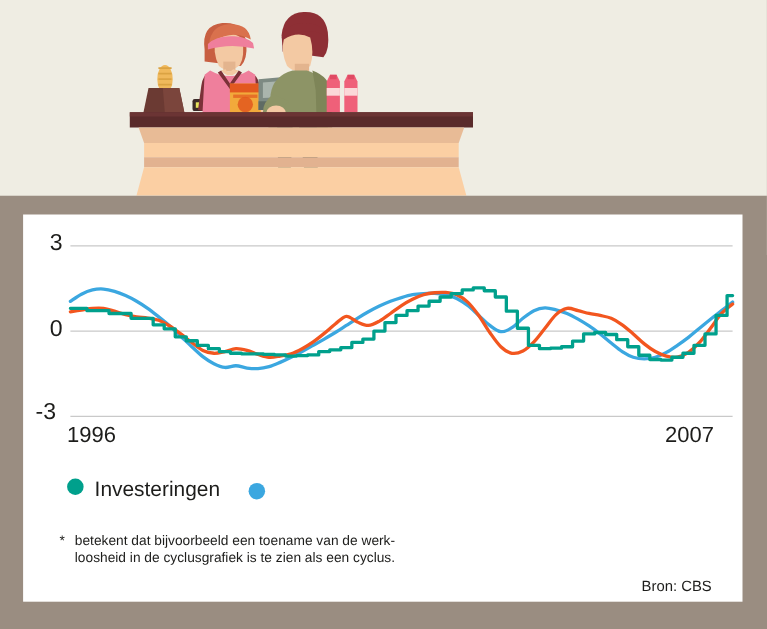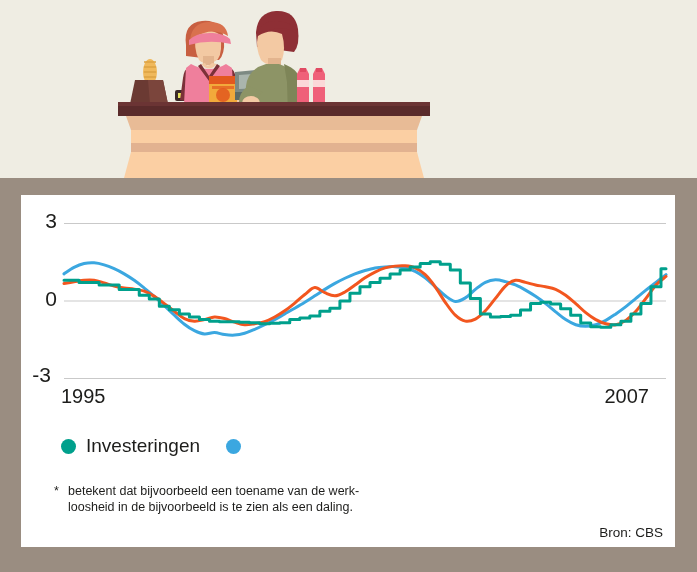--- a/index.html
+++ b/index.html
@@ -28,29 +28,29 @@
   .ylab.t3{left:6px;top:14px;}
   .ylab.t0{left:6px;top:92px;}
   .ylab.tm3{left:0px;top:168px;}
 
   .xlab{position:absolute;font-size:20px;color:#1d1d1b;top:190px;}
   .xlab.left{left:40px;}
   .xlab.right{right:26px;}
 
   
   .legend{position:absolute;left:40px;top:240px;display:flex;align-items:center;gap:0px;}
-  .lg-item{display:flex;align-items:center;margin-right:26px;}
+  .lg-item{display:flex;margin-right:26px;}
   .dot{width:15px;height:15px;border-radius:50%;display:inline-block;margin-right:10px;}
   .lg-text{font-size:19px;color:#1d1d1b;}
 
   
   .note{position:absolute;left:33px;top:288px;width:420px;font-size:12.5px;line-height:16px;color:#1d1d1b;}
   .note .star{position:absolute;left:0;top:0;}
   .note .ntxt{display:block;margin-left:14px;}
-  .source{position:absolute;right:12px;top:330px;font-size:13.5px;color:#1d1d1b;}
+  .source{position:absolute;right:28px;top:330px;font-size:13.5px;color:#1d1d1b;}
 
   svg{display:block;}
 </style>
 </head>
 <body>
 
 <div id="root">
 
   <div class="illo">
     <svg width="697" height="178" viewBox="0 0 697 178">
@@ -166,34 +166,34 @@
             <path d="M 43 88.43333333333334 C 44.672222222222224 88.175, 49.68888888888889 87.39999999999999, 53.03333333333333 86.88333333333333 C 56.37777777777777 86.36666666666666, 59.72222222222222 85.59166666666667, 63.06666666666666 85.33333333333333 C 66.41111111111111 85.07499999999999, 69.75555555555555 84.90277777777777, 73.1 85.33333333333333 C 76.44444444444444 85.76388888888889, 79.78888888888888 86.96944444444445, 83.13333333333333 87.91666666666667 C 86.47777777777777 88.8638888888889, 89.82222222222221 90.15555555555555, 93.16666666666666 91.01666666666667 C 96.5111111111111 91.87777777777778, 99.85555555555555 92.56666666666666, 103.2 93.08333333333333 C 106.54444444444445 93.6, 109.88888888888889 93.60000000000001, 113.23333333333333 94.11666666666667 C 116.57777777777778 94.63333333333334, 119.92222222222222 94.97777777777779, 123.26666666666667 96.18333333333334 C 126.61111111111111 97.38888888888889, 129.95555555555558 99.28333333333333, 133.3 101.35 C 136.64444444444445 103.41666666666666, 139.98888888888888 106.08611111111111, 143.33333333333331 108.58333333333333 C 146.67777777777775 111.08055555555555, 150.02222222222224 113.83611111111111, 153.36666666666667 116.33333333333333 C 156.7111111111111 118.83055555555555, 160.05555555555557 121.93055555555554, 163.4 123.56666666666666 C 166.74444444444444 125.20277777777778, 170.0888888888889 125.97777777777779, 173.43333333333334 126.15 C 176.77777777777777 126.32222222222222, 180.12222222222223 125.28888888888889, 183.46666666666667 124.6 C 186.8111111111111 123.9111111111111, 190.15555555555557 122.18888888888888, 193.5 122.01666666666667 C 196.84444444444443 121.84444444444445, 200.1888888888889 122.70555555555555, 203.53333333333333 123.56666666666666 C 206.87777777777777 124.42777777777778, 210.22222222222223 126.15, 213.56666666666666 127.18333333333334 C 216.9111111111111 128.21666666666667, 220.25555555555556 129.50833333333333, 223.6 129.76666666666665 C 226.94444444444443 130.02499999999998, 230.2888888888889 129.24999999999997, 233.63333333333333 128.73333333333332 C 236.97777777777776 128.21666666666667, 240.32222222222222 127.78611111111111, 243.66666666666666 126.66666666666667 C 247.0111111111111 125.54722222222223, 250.35555555555555 123.825, 253.7 122.01666666666667 C 257.0444444444444 120.20833333333333, 260.3888888888889 118.14166666666667, 263.73333333333335 115.81666666666666 C 267.0777777777778 113.49166666666666, 270.4222222222222 110.77916666666667, 273.76666666666665 108.06666666666666 C 277.1111111111111 105.35416666666666, 280.4555555555556 102.125, 283.8 99.54166666666667 C 287.14444444444445 96.95833333333334, 290.48888888888894 92.86805555555556, 293.83333333333337 92.56666666666666 C 297.1777777777778 92.26527777777777, 300.52222222222224 96.35555555555555, 303.8666666666667 97.73333333333333 C 307.2111111111111 99.11111111111111, 310.5555555555556 100.96249999999999, 313.90000000000003 100.83333333333333 C 317.24444444444447 100.70416666666667, 320.5888888888889 98.76666666666667, 323.93333333333334 96.95833333333333 C 327.27777777777777 95.14999999999999, 330.62222222222226 92.35138888888889, 333.9666666666667 89.98333333333333 C 337.31111111111113 87.61527777777778, 340.65555555555557 84.90277777777777, 344 82.75 C 347.34444444444443 80.59722222222223, 350.6888888888889 78.70277777777777, 354.03333333333336 77.06666666666666 C 357.3777777777778 75.43055555555556, 360.72222222222223 73.92361111111111, 364.06666666666666 72.93333333333334 C 367.4111111111111 71.94305555555556, 370.7555555555556 71.46944444444445, 374.1 71.125 C 377.44444444444446 70.78055555555555, 380.7888888888889 70.56527777777778, 384.1333333333333 70.86666666666667 C 387.47777777777776 71.16805555555557, 390.82222222222225 71.46944444444445, 394.1666666666667 72.93333333333334 C 397.5111111111111 74.39722222222223, 400.85555555555555 76.50694444444446, 404.2 79.65 C 407.5444444444444 82.79305555555555, 410.8888888888889 87.18472222222223, 414.23333333333335 91.79166666666667 C 417.5777777777778 96.39861111111111, 420.9222222222222 102.55555555555556, 424.26666666666665 107.29166666666667 C 427.6111111111111 112.02777777777779, 430.9555555555556 117.06527777777777, 434.3 120.20833333333333 C 437.64444444444445 123.35138888888889, 440.9888888888889 125.50416666666668, 444.3333333333333 126.15 C 447.67777777777775 126.79583333333333, 451.02222222222224 125.80555555555556, 454.3666666666667 124.08333333333333 C 457.7111111111111 122.3611111111111, 461.05555555555554 119.2611111111111, 464.4 115.81666666666666 C 467.7444444444444 112.37222222222222, 471.0888888888889 107.55000000000001, 474.43333333333334 103.41666666666667 C 477.77777777777777 99.28333333333333, 481.1222222222222 94.03055555555555, 484.46666666666664 91.01666666666667 C 487.8111111111111 88.00277777777778, 491.15555555555557 85.9361111111111, 494.5 85.33333333333333 C 497.84444444444443 84.73055555555555, 501.1888888888889 86.625, 504.53333333333336 87.4 C 507.8777777777778 88.17500000000001, 511.2222222222222 89.2513888888889, 514.5666666666666 89.98333333333333 C 517.911111111111 90.71527777777777, 521.2555555555556 91.05972222222223, 524.6 91.79166666666667 C 527.9444444444445 92.52361111111111, 531.2888888888889 92.95416666666667, 534.6333333333333 94.375 C 537.9777777777778 95.79583333333333, 541.3222222222223 97.9486111111111, 544.6666666666667 100.31666666666666 C 548.0111111111112 102.68472222222222, 551.3555555555556 105.6986111111111, 554.7 108.58333333333333 C 558.0444444444445 111.46805555555555, 561.3888888888889 114.95555555555555, 564.7333333333333 117.625 C 568.0777777777778 120.29444444444445, 571.4222222222222 122.7486111111111, 574.7666666666667 124.6 C 578.1111111111111 126.45138888888889, 581.4555555555556 127.8722222222222, 584.8000000000001 128.73333333333332 C 588.1444444444445 129.59444444444443, 591.4888888888888 130.32638888888886, 594.8333333333333 129.76666666666665 C 598.1777777777777 129.20694444444445, 601.5222222222222 127.61388888888888, 604.8666666666667 125.375 C 608.2111111111111 123.13611111111112, 611.5555555555555 119.99305555555554, 614.9 116.33333333333333 C 618.2444444444444 112.67361111111111, 621.588888888889 107.80833333333334, 624.9333333333334 103.41666666666667 C 628.2777777777778 99.025, 631.6222222222221 93.64305555555555, 634.9666666666666 89.98333333333333 C 638.311111111111 86.32361111111112, 643.3277777777778 82.87916666666668, 645 81.45833333333334" fill="none" stroke="#f2561f" stroke-width="3" stroke-linejoin="round" stroke-linecap="round"></path>
             <path d="M 43 85.33333333333333 L 48.016666666666666 85.33333333333333 L 48.016666666666666 85.33333333333333 L 53.03333333333333 85.33333333333333 L 58.05 85.33333333333333 L 58.05 87.4 L 63.06666666666666 87.4 L 68.08333333333333 87.4 L 68.08333333333333 87.4 L 73.1 87.4 L 78.11666666666666 87.4 L 78.11666666666666 89.98333333333333 L 83.13333333333333 89.98333333333333 L 88.14999999999999 89.98333333333333 L 88.14999999999999 89.98333333333333 L 93.16666666666666 89.98333333333333 L 98.18333333333334 89.98333333333333 L 98.18333333333334 94.375 L 103.2 94.375 L 108.21666666666667 94.375 L 108.21666666666667 94.375 L 113.23333333333333 94.375 L 118.25 94.375 L 118.25 100.31666666666666 L 123.26666666666667 100.31666666666666 L 128.28333333333333 100.31666666666666 L 128.28333333333333 103.93333333333334 L 133.3 103.93333333333334 L 138.31666666666666 103.93333333333334 L 138.31666666666666 111.16666666666667 L 143.33333333333331 111.16666666666667 L 148.35 111.16666666666667 L 148.35 114.78333333333333 L 153.36666666666667 114.78333333333333 L 158.38333333333333 114.78333333333333 L 158.38333333333333 118.91666666666667 L 163.4 118.91666666666667 L 168.41666666666669 118.91666666666667 L 168.41666666666669 122.01666666666667 L 173.43333333333334 122.01666666666667 L 178.45 122.01666666666667 L 178.45 124.6 L 183.46666666666667 124.6 L 188.48333333333335 124.6 L 188.48333333333335 126.15 L 193.5 126.15 L 198.51666666666665 126.15 L 198.51666666666665 126.66666666666667 L 203.53333333333333 126.66666666666667 L 208.55 126.66666666666667 L 208.55 126.66666666666667 L 213.56666666666666 126.66666666666667 L 218.58333333333331 126.66666666666667 L 218.58333333333331 127.18333333333334 L 223.6 127.18333333333334 L 228.61666666666667 127.18333333333334 L 228.61666666666667 127.7 L 233.63333333333333 127.7 L 238.64999999999998 127.7 L 238.64999999999998 128.73333333333332 L 243.66666666666666 128.73333333333332 L 248.68333333333334 128.73333333333332 L 248.68333333333334 128.21666666666667 L 253.7 128.21666666666667 L 258.7166666666667 128.21666666666667 L 258.7166666666667 127.7 L 263.73333333333335 127.7 L 268.75 127.7 L 268.75 124.6 L 273.76666666666665 124.6 L 278.7833333333333 124.6 L 278.7833333333333 123.05 L 283.8 123.05 L 288.8166666666667 123.05 L 288.8166666666667 120.98333333333333 L 293.83333333333337 120.98333333333333 L 298.85 120.98333333333333 L 298.85 116.33333333333333 L 303.8666666666667 116.33333333333333 L 308.8833333333333 116.33333333333333 L 308.8833333333333 113.23333333333333 L 313.90000000000003 113.23333333333333 L 318.9166666666667 113.23333333333333 L 318.9166666666667 106 L 323.93333333333334 106 L 328.95000000000005 106 L 328.95000000000005 98.25 L 333.9666666666667 98.25 L 338.98333333333335 98.25 L 338.98333333333335 91.79166666666667 L 344 91.79166666666667 L 349.01666666666665 91.79166666666667 L 349.01666666666665 87.4 L 354.03333333333336 87.4 L 359.05 87.4 L 359.05 83.26666666666667 L 364.06666666666666 83.26666666666667 L 369.08333333333337 83.26666666666667 L 369.08333333333337 78.875 L 374.1 78.875 L 379.1166666666667 78.875 L 379.1166666666667 75 L 384.1333333333333 75 L 389.15 75 L 389.15 71.9 L 394.1666666666667 71.9 L 399.18333333333334 71.9 L 399.18333333333334 68.54166666666667 L 404.2 68.54166666666667 L 409.2166666666667 68.54166666666667 L 409.2166666666667 66.73333333333333 L 414.23333333333335 66.73333333333333 L 419.25 66.73333333333333 L 419.25 69.31666666666666 L 424.26666666666665 69.31666666666666 L 429.2833333333333 69.31666666666666 L 429.2833333333333 75 L 434.3 75 L 439.31666666666666 75 L 439.31666666666666 87.91666666666667 L 444.3333333333333 87.91666666666667 L 449.35 87.91666666666667 L 449.35 103.41666666666667 L 454.3666666666667 103.41666666666667 L 459.3833333333333 103.41666666666667 L 459.3833333333333 118.91666666666667 L 464.4 118.91666666666667 L 469.41666666666663 118.91666666666667 L 469.41666666666663 122.01666666666667 L 474.43333333333334 122.01666666666667 L 479.45 122.01666666666667 L 479.45 121.5 L 484.46666666666664 121.5 L 489.48333333333335 121.5 L 489.48333333333335 120.20833333333333 L 494.5 120.20833333333333 L 499.51666666666665 120.20833333333333 L 499.51666666666665 115.04166666666667 L 504.53333333333336 115.04166666666667 L 509.54999999999995 115.04166666666667 L 509.54999999999995 108.58333333333333 L 514.5666666666666 108.58333333333333 L 519.5833333333333 108.58333333333333 L 519.5833333333333 107.29166666666667 L 524.6 107.29166666666667 L 529.6166666666667 107.29166666666667 L 529.6166666666667 109.1 L 534.6333333333333 109.1 L 539.6500000000001 109.1 L 539.6500000000001 113.75 L 544.6666666666667 113.75 L 549.6833333333334 113.75 L 549.6833333333334 120.20833333333333 L 554.7 120.20833333333333 L 559.7166666666667 120.20833333333333 L 559.7166666666667 127.95833333333333 L 564.7333333333333 127.95833333333333 L 569.75 127.95833333333333 L 569.75 131.83333333333334 L 574.7666666666667 131.83333333333334 L 579.7833333333333 131.83333333333334 L 579.7833333333333 132.35 L 584.8000000000001 132.35 L 589.8166666666666 132.35 L 589.8166666666666 129.76666666666665 L 594.8333333333333 129.76666666666665 L 599.8499999999999 129.76666666666665 L 599.8499999999999 126.15 L 604.8666666666667 126.15 L 609.8833333333333 126.15 L 609.8833333333333 118.91666666666667 L 614.9 118.91666666666667 L 619.9166666666667 118.91666666666667 L 619.9166666666667 108.58333333333333 L 624.9333333333334 108.58333333333333 L 629.95 108.58333333333333 L 629.95 91.79166666666667 L 634.9666666666666 91.79166666666667 L 639.9833333333333 91.79166666666667 L 639.9833333333333 73.70833333333334 L 645 73.70833333333334" fill="none" stroke="#00a08c" stroke-width="3" stroke-linejoin="round" stroke-linecap="round"></path>
           </g>
       </svg>
 
       <div class="ylab t3">3</div>
       <div class="ylab t0">0</div>
       <div class="ylab tm3">-3</div>
     </div>
 
-    <div class="xlab left">1995</div>
+    <div class="xlab left">1996</div>
     <div class="xlab right">2007</div>
 
     <div class="legend">
       <div class="lg-item">
         <span class="dot" style="background:#00a08c"></span>
         <span class="lg-text">Investeringen</span>
       </div>
       <div class="lg-item">
         <span class="dot" style="background:#3ba7e0"></span>
       </div>
     </div>
 
     <div class="note">
       <span class="star">*</span>
       <span class="ntxt">betekent dat bijvoorbeeld een toename van de werk-</span>
-      <span class="ntxt">loosheid in de bijvoorbeeld is te zien als een daling.</span>
+      <span class="ntxt">loosheid in de cyclusgrafiek is te zien als een cyclus.</span>
     </div>
 
     <div class="source">Bron: CBS</div>
   </div>
 </div>
 
 </body></html>

